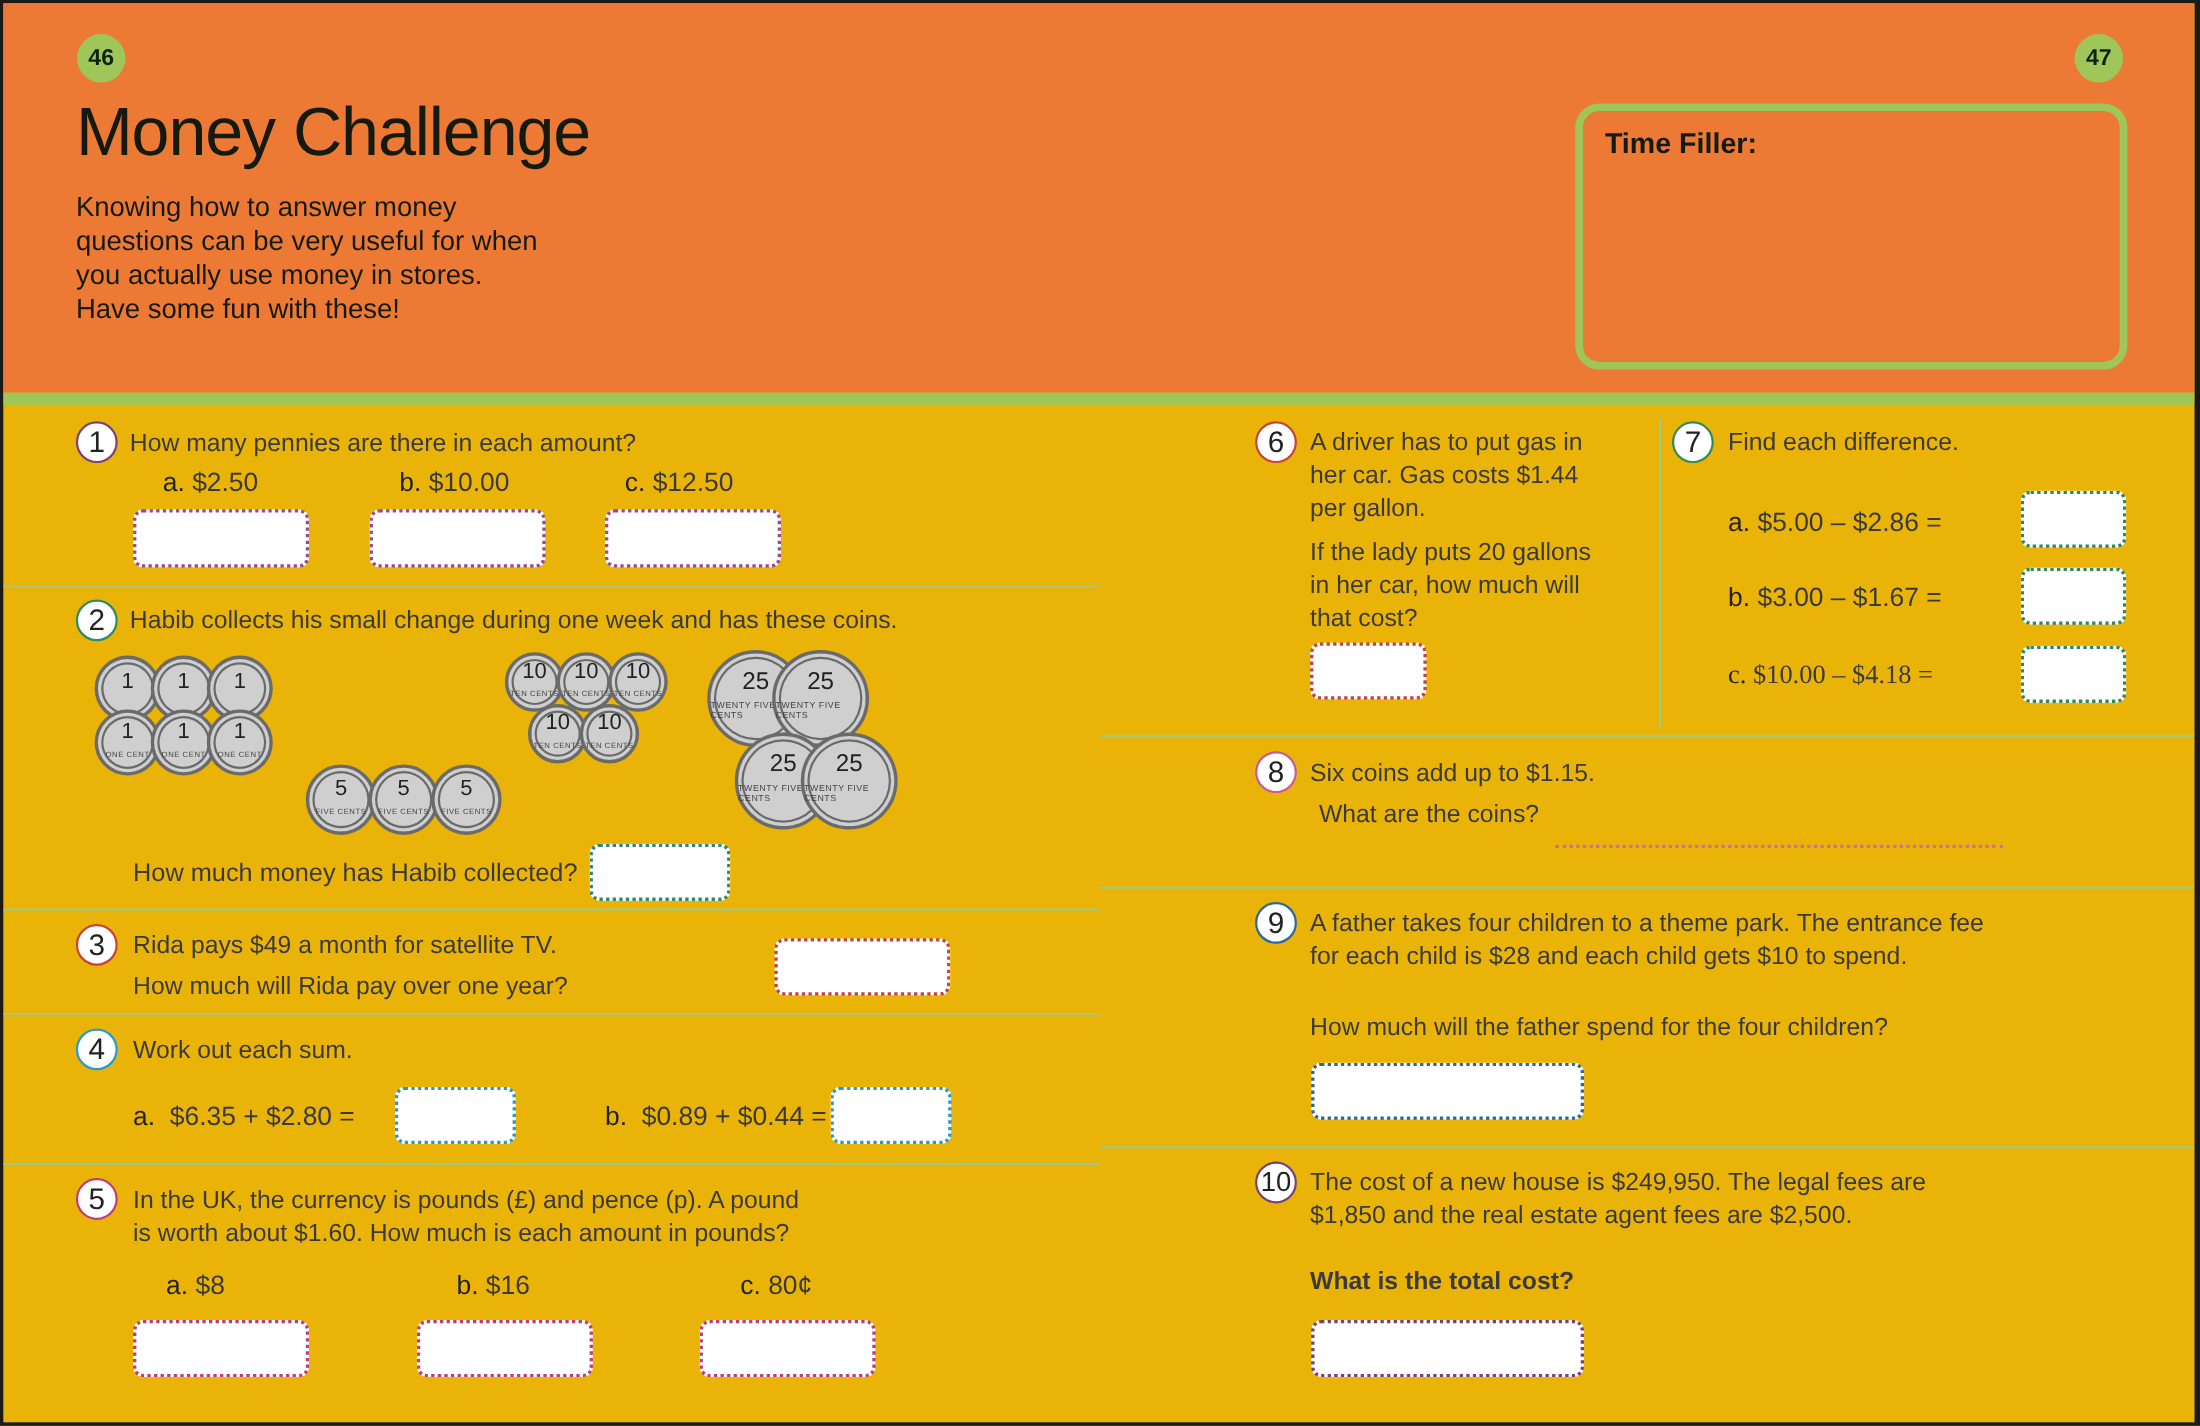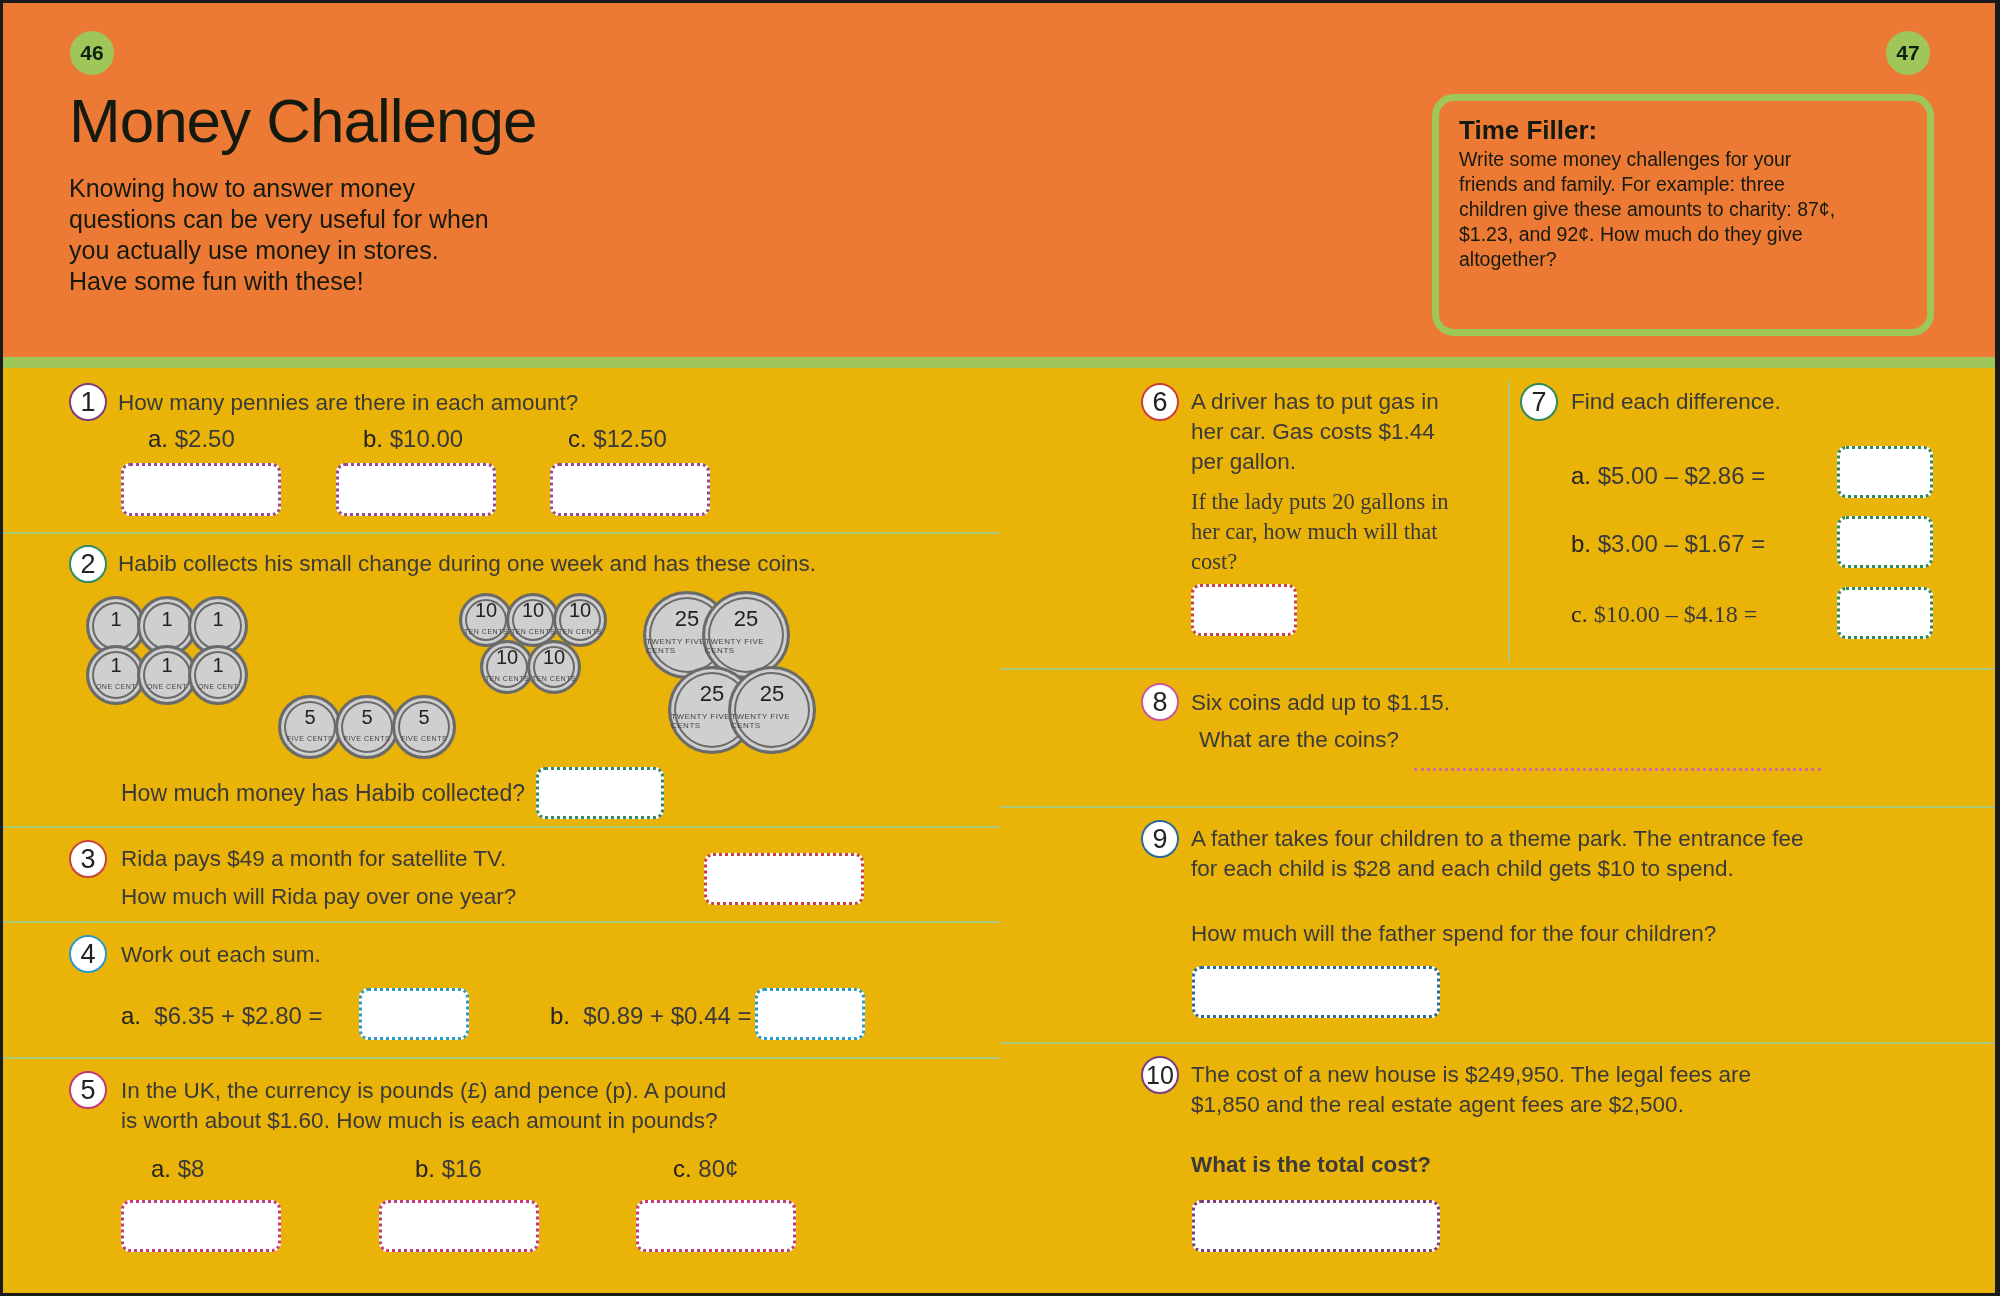--- a/index.html
+++ b/index.html
@@ -73,21 +73,20 @@
   <div class="header-stripe"></div>
 
   <div class="page-num" style="left:67px; top:28px;">46</div>
   <div class="page-num" style="left:1883px; top:28px;">47</div>
 
   <div class="title">Money Challenge</div>
   <div class="intro">Knowing how to answer money questions can be very useful for when you actually use money in stores. Have some fun with these!</div>
 
   <div class="filler">
     <div class="filler-title">Time Filler:</div>
-    <div class="filler-body">Write some money challenges for your friends and family. For example: three children give these amounts to charity: 87¢, $1.23, and 92¢. How much do they give altogether?</div>
   </div>
 
   <div class="hline" style="left:0; top:529px; width:997px;"></div>
   <div class="hline" style="left:0; top:823px; width:997px;"></div>
   <div class="hline" style="left:0; top:918px; width:997px;"></div>
   <div class="hline" style="left:0; top:1054px; width:997px;"></div>
   <div class="hline" style="left:997px; top:665px; width:995px;"></div>
   <div class="hline" style="left:997px; top:803px; width:995px;"></div>
   <div class="hline" style="left:997px; top:1039px; width:995px;"></div>
   <div class="vline" style="left:1505px; top:377px; height:282px;"></div>
@@ -199,21 +198,21 @@
   <div class="qtext" style="left:118px; top:1073px; width:620px;">In the UK, the currency is pounds (£) and pence (p). A pound is worth about $1.60. How much is each amount in pounds?</div>
   <div class="label" style="left:148px; top:1152px;"><b>a.</b> <span>$8</span></div>
   <div class="label" style="left:412px; top:1152px;"><b>b.</b> <span>$16</span></div>
   <div class="label" style="left:670px; top:1152px;"><b>c.</b> <span>80¢</span></div>
   <div class="box" style="left:118px; top:1197px; width:160px; height:52px; border-color:#c23a7c;"></div>
   <div class="box" style="left:376px; top:1197px; width:160px; height:52px; border-color:#c23a7c;"></div>
   <div class="box" style="left:633px; top:1197px; width:160px; height:52px; border-color:#c23a7c;"></div>
 
   <div class="qnum" style="left:1138px; top:380px; border-color:#c8413a;">6</div>
   <div class="qtext" style="left:1188px; top:384px; width:270px;">A driver has to put gas in her car. Gas costs $1.44 per gallon.</div>
-  <div class="qtext" style="left:1188px; top:484px; width:270px;font-family:Liberation Serif, serif;">If the lady puts 20 gallons in her car, how much will that cost?</div>
+  <div class="qtext" style="left:1188px; top:484px; width:270px;">If the lady puts 20 gallons in her car, how much will that cost?</div>
   <div class="box" style="left:1188px; top:581px; width:106px; height:52px; border-color:#c8413a;"></div>
 
   <div class="qnum" style="left:1517px; top:380px; border-color:#2e8a5a;">7</div>
   <div class="qtext" style="left:1568px; top:384px;">Find each difference.</div>
   <div class="label" style="left:1568px; top:459px;"><b>a.</b> <span>$5.00 – $2.86 =</span></div>
   <div class="label" style="left:1568px; top:527px;"><b>b.</b> <span>$3.00 – $1.67 =</span></div>
   <div class="label" style="left:1568px; top:598px;font-family:Liberation Serif, serif;"><b>c.</b> <span>$10.00 – $4.18 =</span></div>
   <div class="box" style="left:1834px; top:443px; width:96px; height:52px; border-color:#2e8a5a;"></div>
   <div class="box" style="left:1834px; top:513px; width:96px; height:52px; border-color:#2e8a5a;"></div>
   <div class="box" style="left:1834px; top:584px; width:96px; height:52px; border-color:#2e8a5a;"></div>

